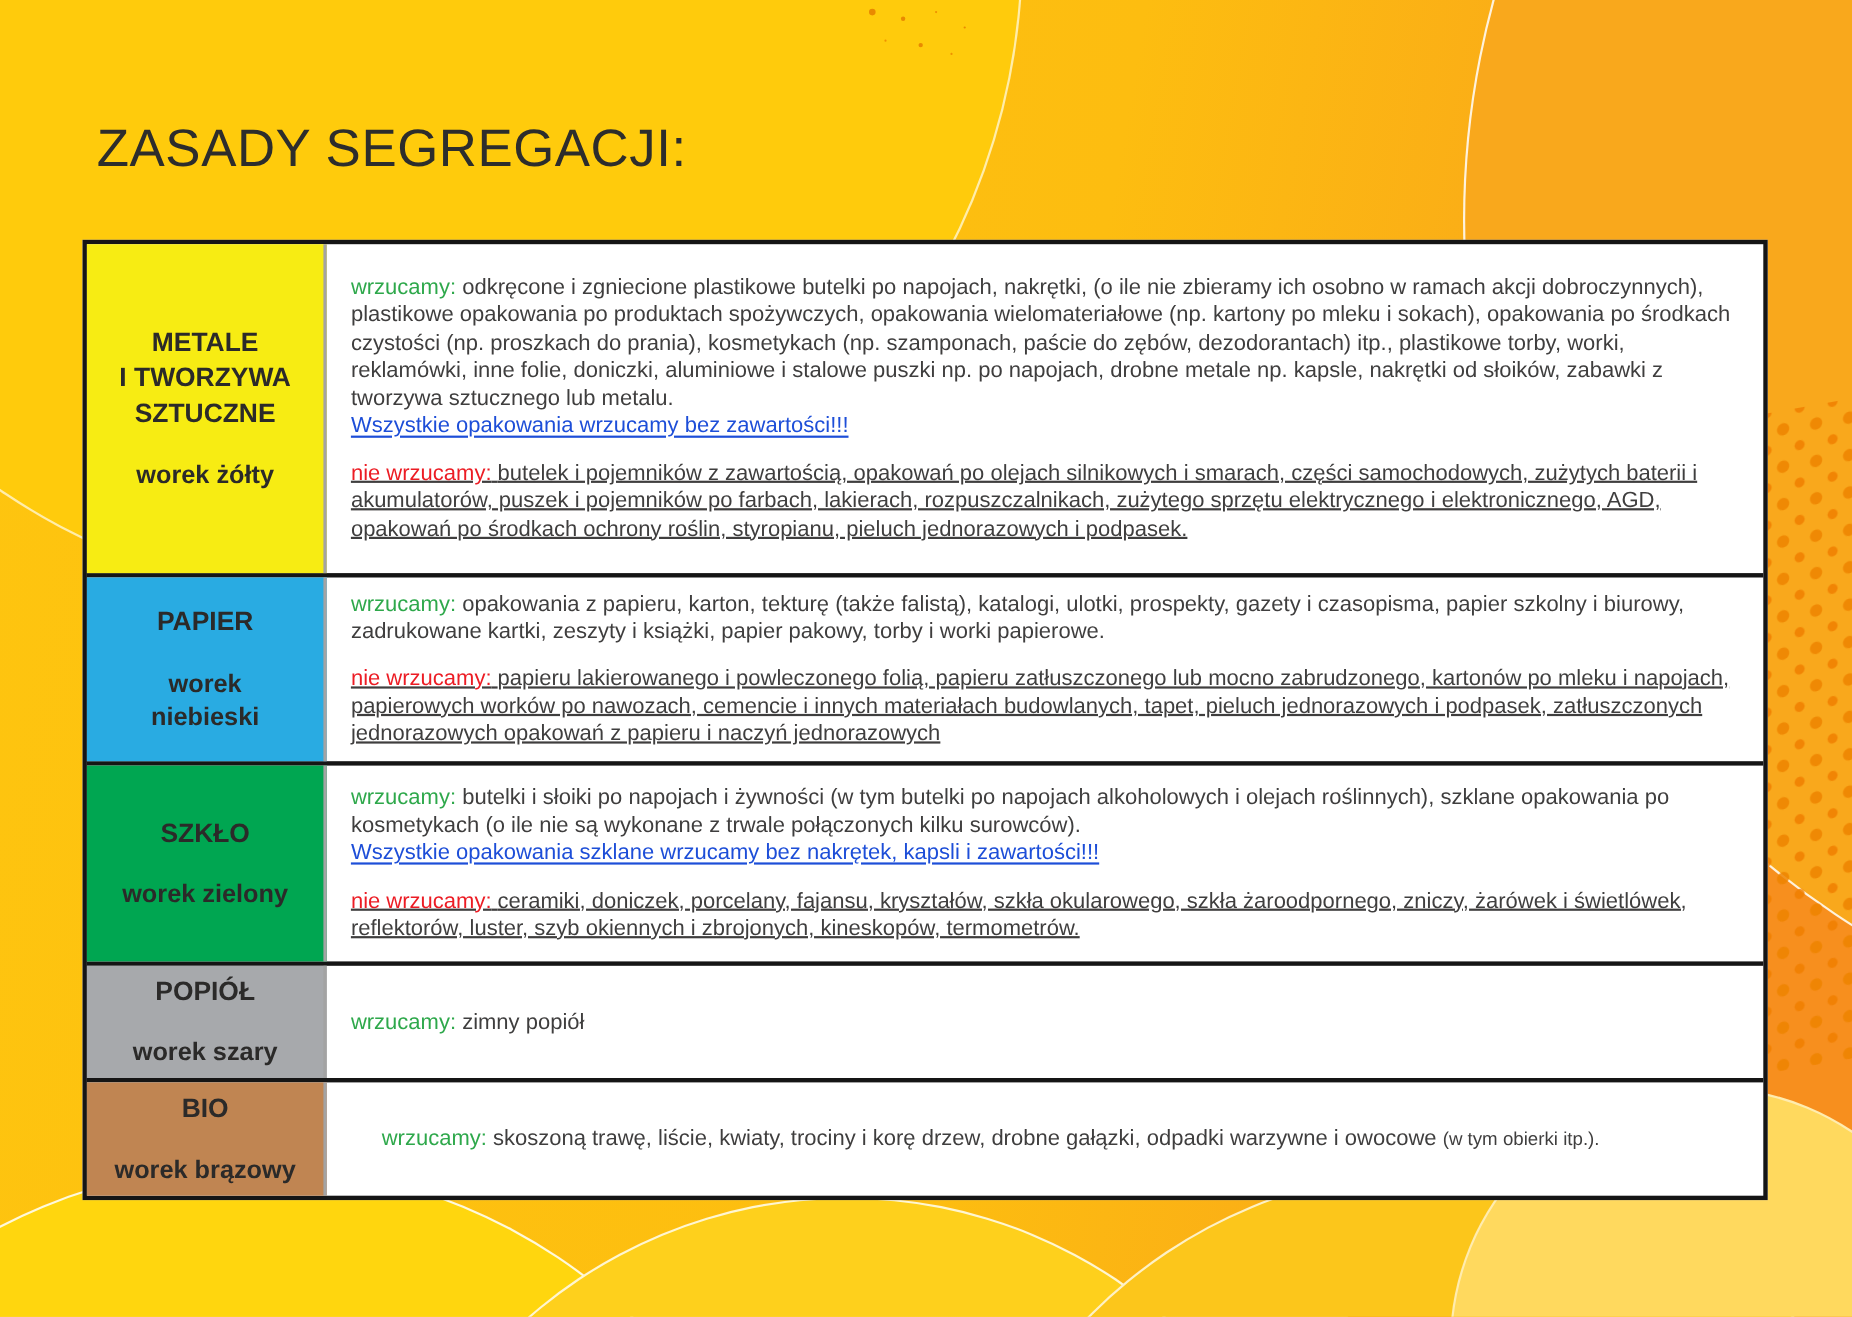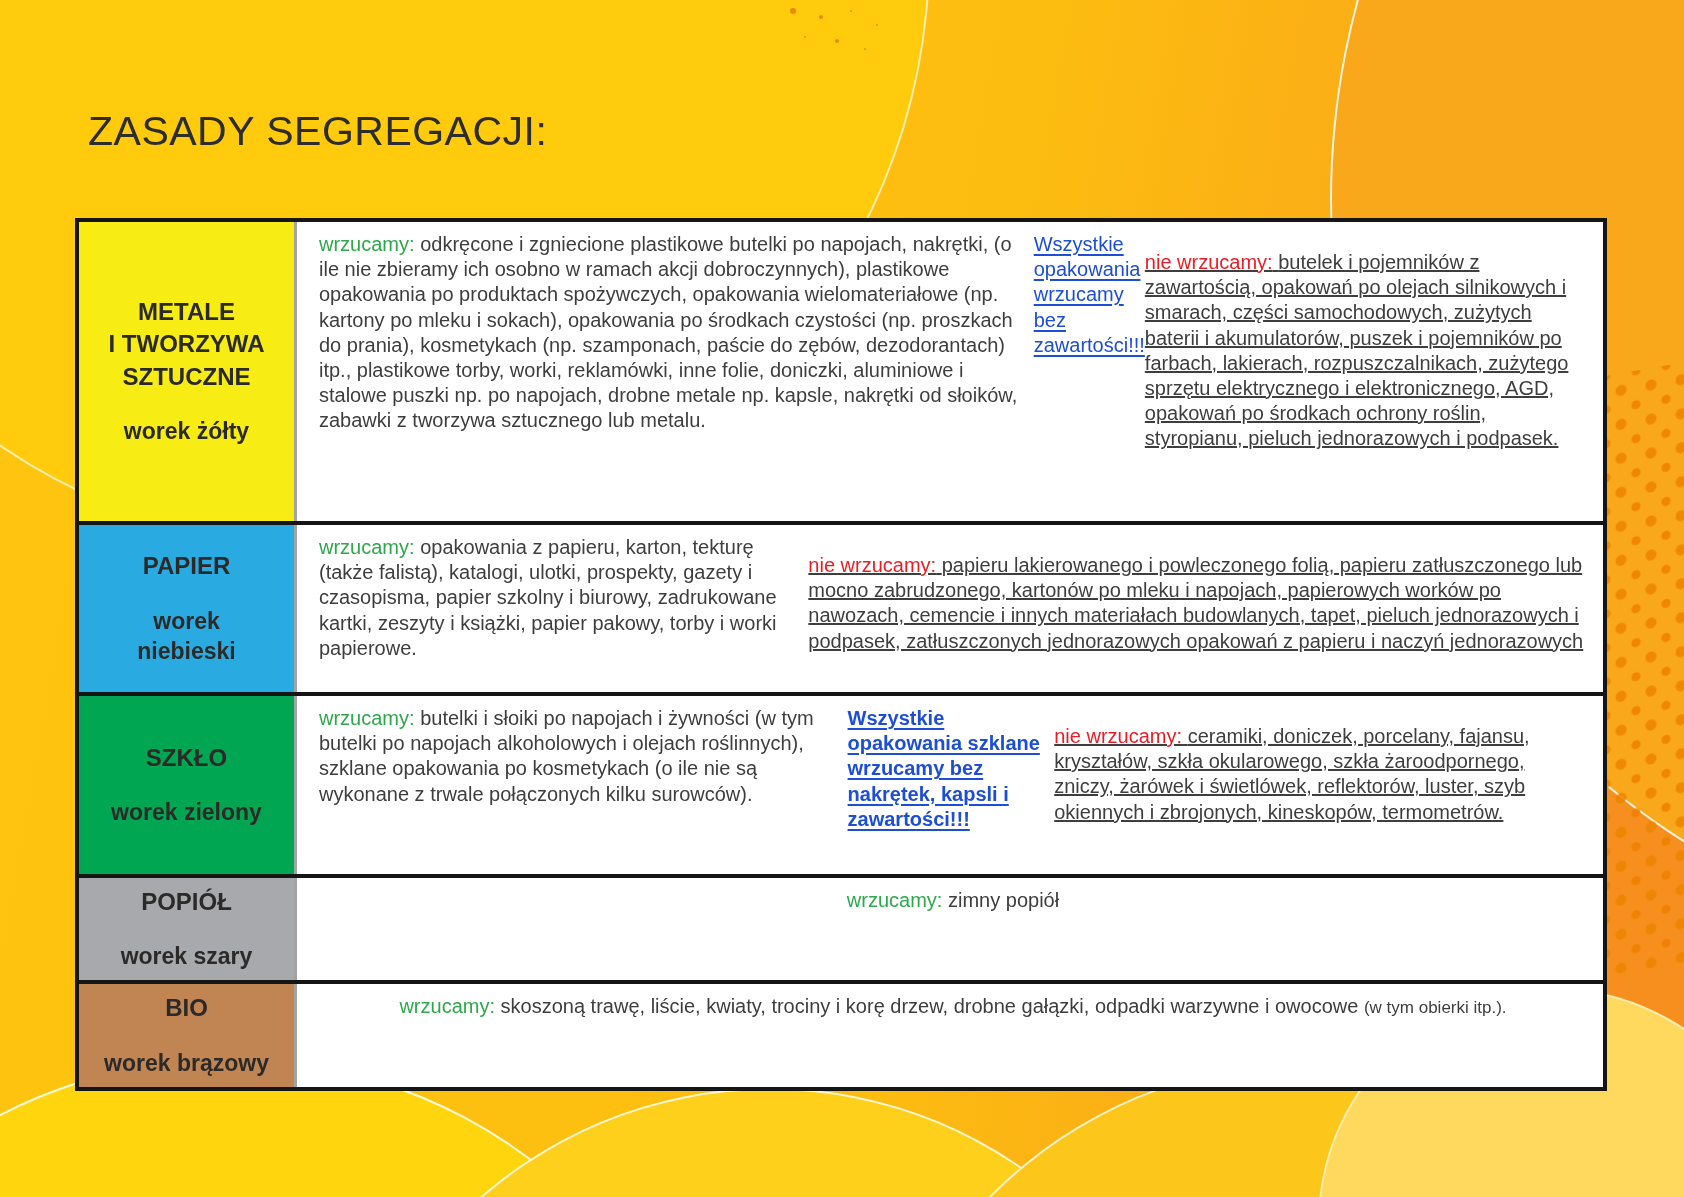--- a/index.html
+++ b/index.html
@@ -32,47 +32,47 @@
   .bg-circle-bottom3{ left:860px; top:1062px; width:900px; height:900px; border-radius:50%;
     background:#fcc61b; border:2px solid rgba(255,255,255,.75);}
   .bg-circle-bottomright{ left:1318px; top:988px; width:470px; height:470px; border-radius:50%;
     background:#ffd95e; border:2px solid rgba(255,255,255,.5);}
   .bg-sprinkle{ left:790px; top:8px; width:6px; height:6px; border-radius:50%; background:#e98a00;
     box-shadow: 28px 6px 0 -1px #e98a00, 58px 0 0 -2px #ef9100, 84px 14px 0 -2px #e98a00,
       12px 26px 0 -2px #ef9100, 44px 30px 0 -1px #e98a00, 72px 38px 0 -2px #ef9100,
       22px 48px 0 -3px #e98a00, 55px 52px 0 -3px #ef9100;}
   
   .title{ position:absolute; left:88px; top:108px; z-index:2;
-    font-size:41px; font-weight:400; letter-spacing:.5px; color:#2d2d2c;}
+    font-size:48px; font-weight:400; letter-spacing:.5px; color:#2d2d2c;}
   
   .rules-table{ position:absolute; left:75px; top:218px; z-index:2; width:1532px;
     background:#ffffff; border:4px solid #151515;}
   .row{ display:flex; border-bottom:4px solid #151515;}
   .row:last-child{ border-bottom:none;}
   .cat{ flex:0 0 218px; width:218px; border-right:3px solid #a3a3a3;
     display:flex; flex-direction:column; align-items:center; justify-content:center;
     gap:24px; text-align:center; color:#2b2a29; padding:8px 6px;}
   .cat-name{ font-weight:bold; font-size:24px; line-height:1.35; white-space:pre-line;}
   .cat-bag{ font-weight:bold; font-size:23px; line-height:1.3; white-space:pre-line;}
   .content{ flex:1; min-width:0; padding:10px 16px 10px 22px;
-    display:flex; flex-direction:row; justify-content:center;
+    display:flex; flex-direction:column; justify-content:center;
     font-size:20px; line-height:1.26; color:#3f3e3e;}
   .content p{ margin:0;}
   .content .out{ margin-top:18px;text-decoration:underline;}
   .lbl-in{ color:#2ea84b;}
   .lbl-out{ color:#ec1c24;}
   .warning{ color:#1d4ed8; text-decoration:underline; text-underline-offset:3px; margin-top:16px;}
-  .warning.tight{ margin-top:0;font-weight:bold;}
+  .warning.tight{ margin-top:0;}
   .warning:empty{ display:none;}
   .small{ font-size:17px;}
   .r-metale{ min-height:303px;}
   .r-papier{ min-height:171px;}
   .r-szklo{ min-height:182px;}
   .r-popiol{ min-height:106px;}
-  .r-bio{ min-height:98px;}
+  .r-bio{ min-height:98px;gap:28px;}
 </style>
 </head>
 <body>
 
 <div class="stage">
 
   <div class="bg">
     <div class="bg-wedge-right"></div>
     <div class="bg-circle-right"></div>
     <div class="bg-blob-topleft"></div>

